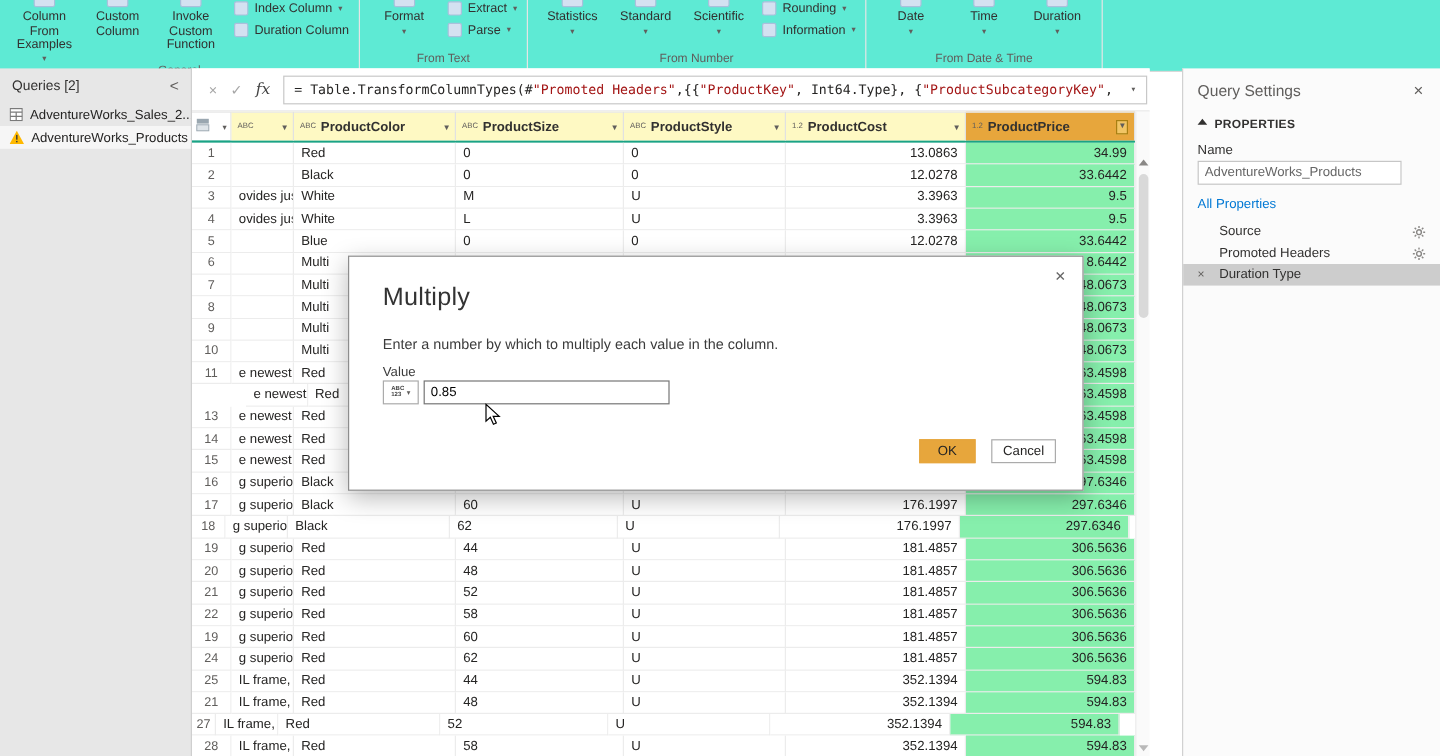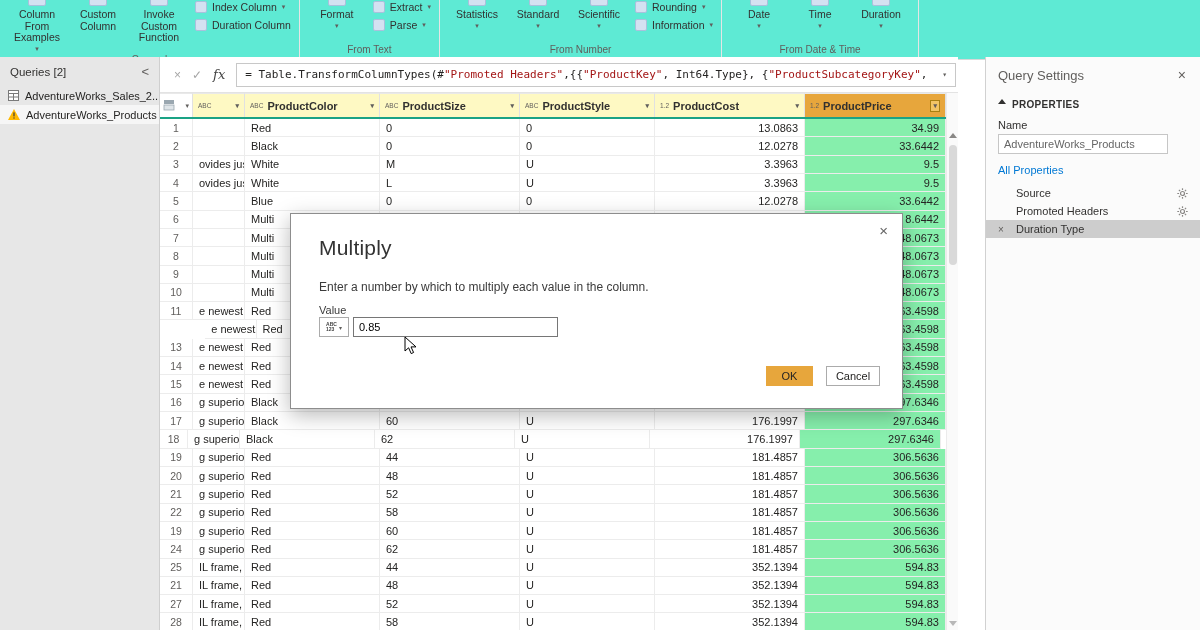--- a/index.html
+++ b/index.html
@@ -527,21 +527,21 @@
           <div class="grow">
             <div class="cell rn" style="width: 33px;">21</div>
             <div class="cell" style="width: 52px;">IL frame, t...</div>
             <div class="cell" style="width: 135px;">Red</div>
             <div class="cell" style="width: 140px;">48</div>
             <div class="cell" style="width: 135px;">U</div>
             <div class="cell num" style="width: 150px;">352.1394</div>
             <div class="cell num pricecol" style="width: 141px;">594.83</div>
           </div>
           <div class="grow">
-            <div class="cell rn" style="width: 33px;">27</div>
+            <div class="cell rn" style="width: 20px;">27</div>
             <div class="cell" style="width: 52px;">IL frame, t...</div>
             <div class="cell" style="width: 135px;">Red</div>
             <div class="cell" style="width: 140px;">52</div>
             <div class="cell" style="width: 135px;">U</div>
             <div class="cell num" style="width: 150px;">352.1394</div>
             <div class="cell num pricecol" style="width: 141px;">594.83</div>
           </div>
           <div class="grow">
             <div class="cell rn" style="width: 33px;">28</div>
             <div class="cell" style="width: 52px;">IL frame, t...</div>

